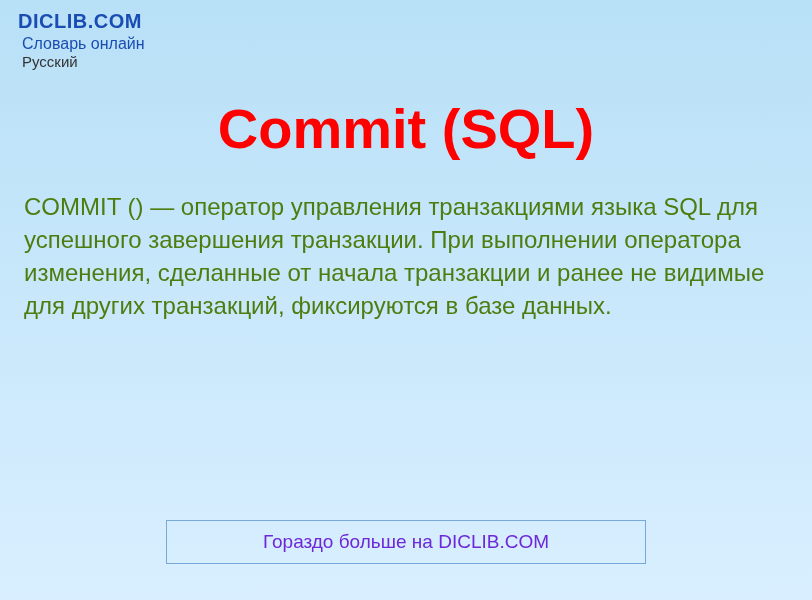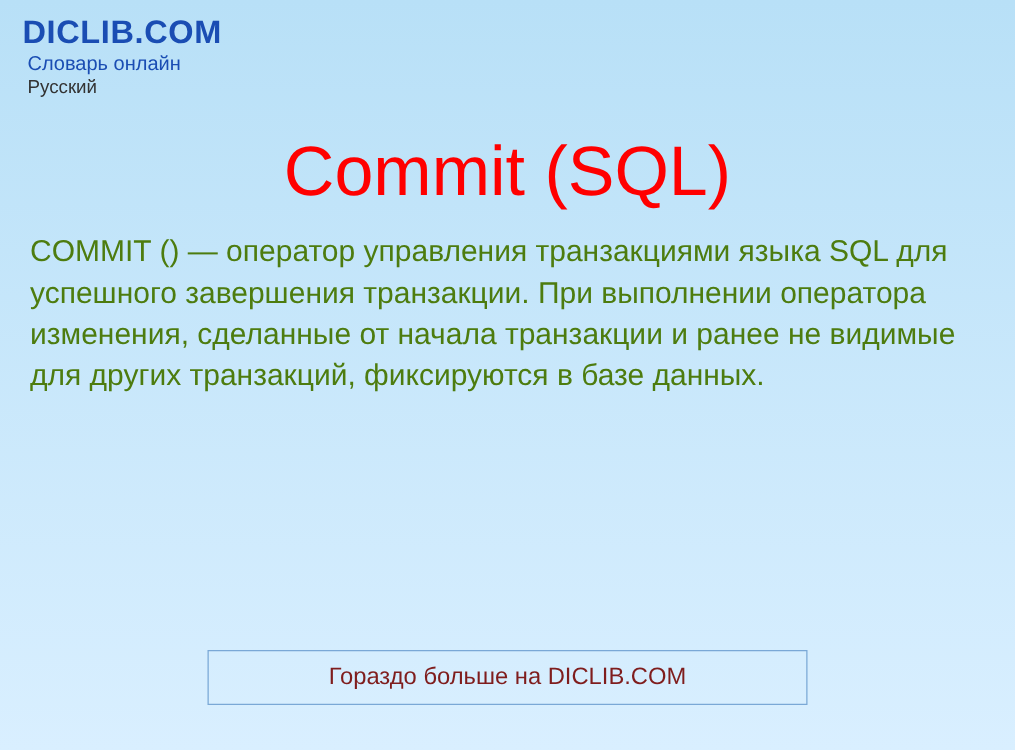--- a/index.html
+++ b/index.html
@@ -13,62 +13,62 @@
     background: linear-gradient(to bottom, #b8e0f7 0%, #d9efff 100%);
     font-family: Arial, Helvetica, sans-serif;
     position: relative;
     overflow: hidden;
   }
   .header {
     padding: 10px 18px 4px 18px;
   }
   .site-name {
     color: #1a4db3;
-    font-size: 26px;
+    font-size: 20px;
     font-weight: bold;
     letter-spacing: 0.5px;
   }
   .tagline {
     color: #1a4db3;
     font-size: 16px;
     margin-top: 2px;
     margin-left: 4px;
   }
   .lang {
     color: #333;
     font-size: 15px;
     margin-left: 4px;
   }
   .title {
     color: #ff0000;
     font-size: 56px;
-    font-weight: normal;
+    font-weight: bold;
     text-align: center;
     margin-top: 22px;
-    margin-bottom: 16px;
+    margin-bottom: 29px;
   }
   .content {
     padding: 0 24px;
     color: #4d7c0f;
     font-size: 24px;
     line-height: 1.38;
   }
   .footer-box {
     position: absolute;
     bottom: 36px;
     left: 50%;
     transform: translateX(-50%);
     width: 480px;
     border: 1px solid #7aa8d6;
     padding: 10px 20px;
     text-align: center;
     background: transparent;
   }
   .footer-text {
-    color: #7f1d1d;
+    color: #6d28d9;
     font-size: 19px;
   }
 </style>
 </head>
 <body>
 
 <div class="header">
   <div class="site-name">DICLIB.COM</div>
   <div class="tagline">Словарь онлайн</div>
   <div class="lang">Русский</div>

